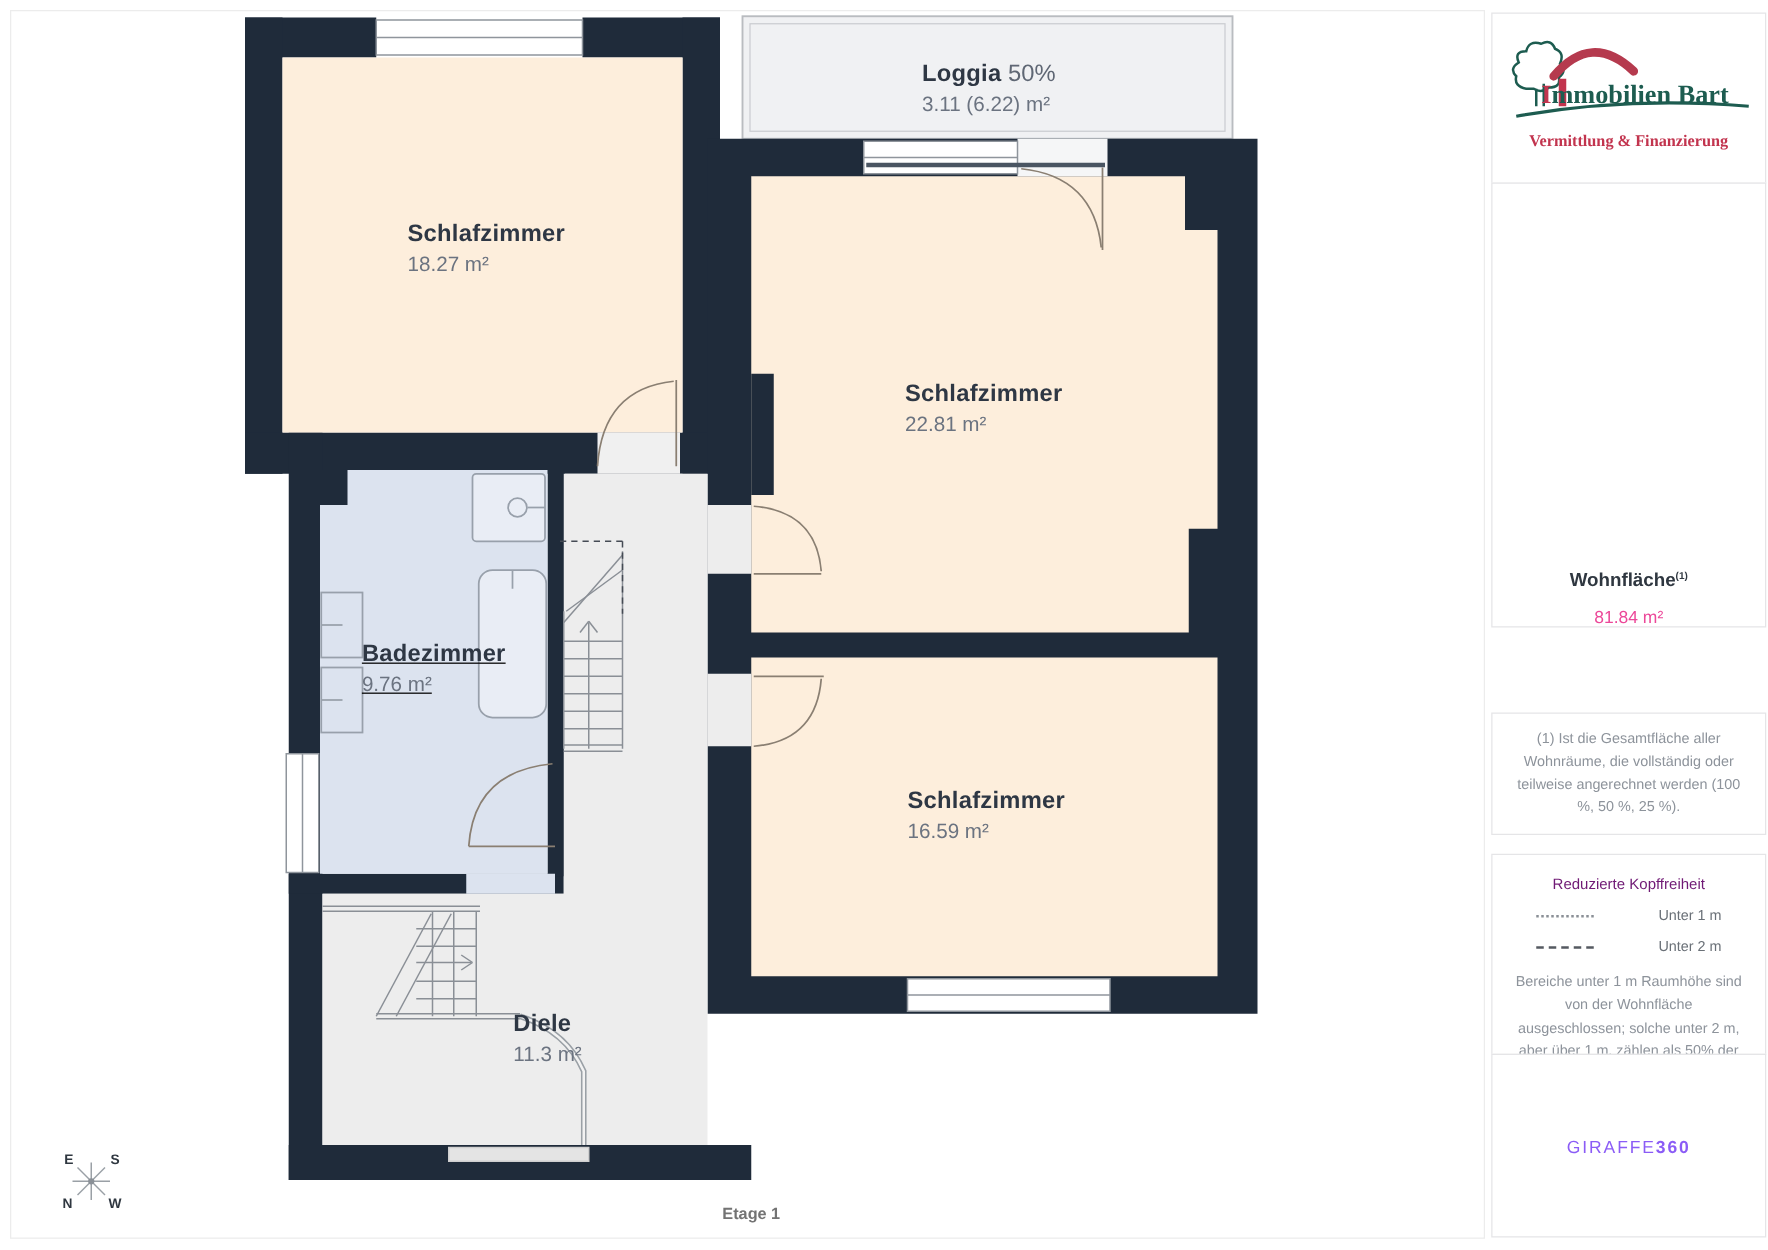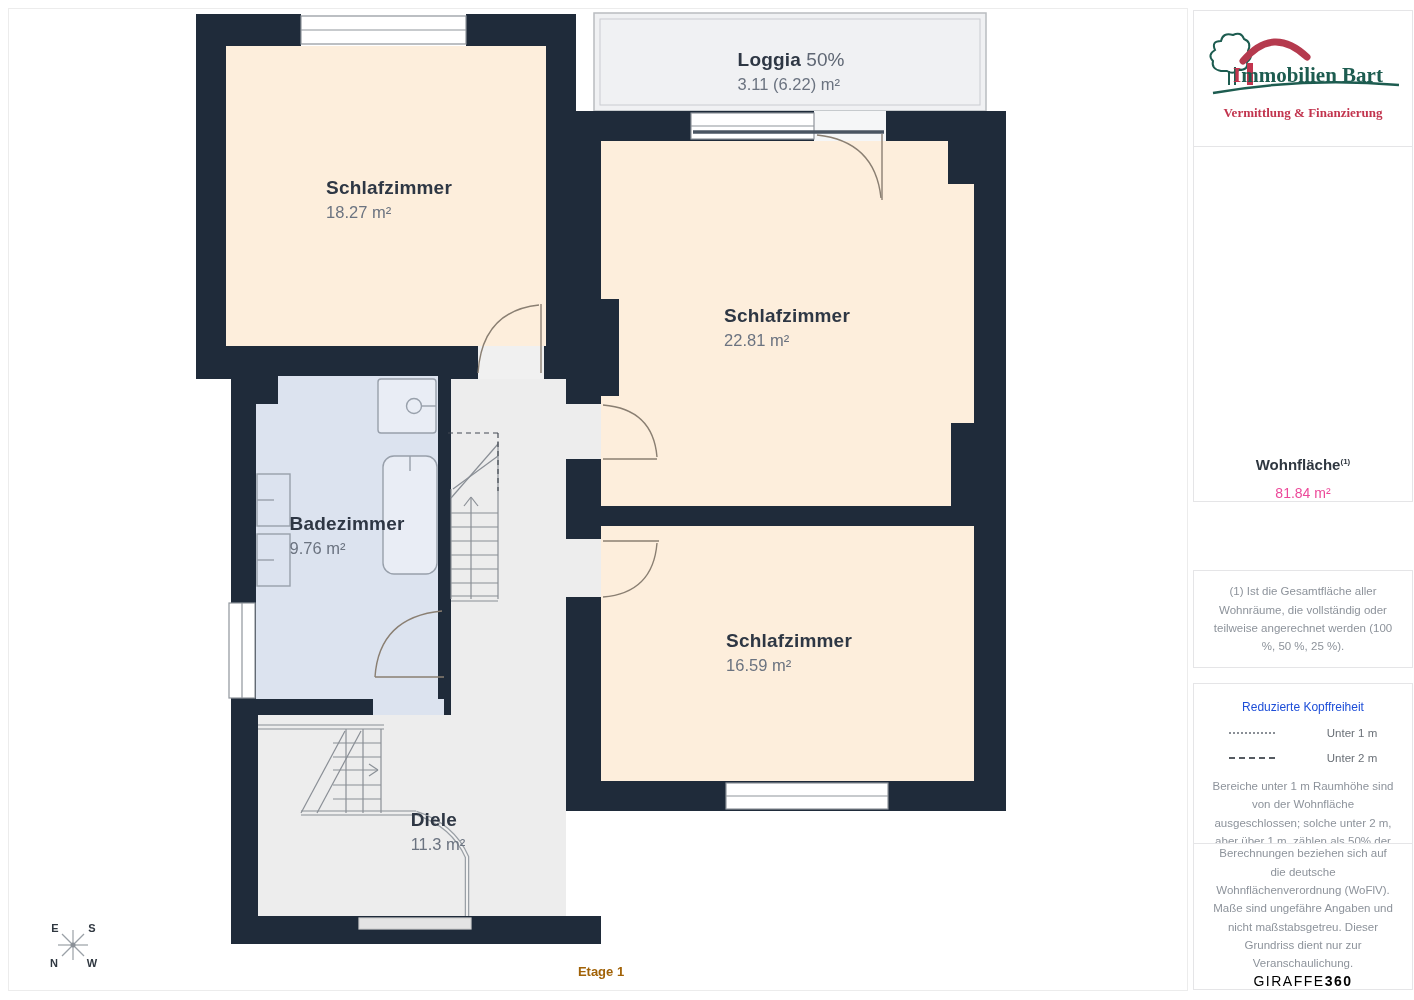--- a/index.html
+++ b/index.html
@@ -3,44 +3,44 @@
 <meta charset="utf-8">
 <style>
   html,body{margin:0;padding:0;background:#ffffff;font-family:"Liberation Sans",sans-serif;}
   #canvas{position:relative;width:1414px;height:1000px;background:#fff;overflow:hidden;}
   #plan-page{position:absolute;left:8px;top:8px;width:1178px;height:981px;border:1px solid #ececec;background:#fff;}
   #plan-svg{position:absolute;left:0;top:0;}
   .room-label{position:absolute;transform:translate(-50%,-50%);text-align:left;white-space:nowrap;line-height:1.35;}
   .room-name{font-size:19px;font-weight:bold;color:#2e3744;letter-spacing:.2px;}
   .room-pct{font-size:19px;font-weight:400;color:#5f6774;}
   .room-area{font-size:16.5px;color:#6b7380;}
-  .floor-label{position:absolute;transform:translate(-50%,-50%);font-size:13px;font-weight:bold;color:#a16207;}
+  .floor-label{position:absolute;transform:translate(-50%,-50%);font-size:13px;font-weight:bold;color:#737373;}
   
   #compass{position:absolute;left:26px;top:902px;width:78px;height:66px;}
   #compass span{position:absolute;transform:translate(-50%,-50%);font-size:11px;font-weight:bold;color:#2f3740;}
   
   #sidebar{position:absolute;left:1193px;top:0;width:221px;height:1000px;background:#fff;}
   .side-box{position:absolute;left:0;width:220px;border:1px solid #e5e5e7;background:#fff;box-sizing:border-box;}
   #box-logo{top:10px;height:137px;}
   #box-summary{top:146px;height:356px;display:flex;align-items:flex-end;justify-content:center;}
   #box-footnote{top:570px;height:98px;display:flex;align-items:center;justify-content:center;}
   #box-legend{top:683px;height:161px;}
   #box-disclaimer{top:843px;height:147px;display:flex;flex-direction:column;align-items:center;justify-content:center;}
   .summary-label{font-size:15px;font-weight:bold;color:#2f3740;text-align:center;}
   .summary-label sup{font-size:8px;}
   .summary-value{font-size:14px;color:#ec4899;text-align:center;margin-top:12px;}
   .small-gray{font-size:11.5px;color:#8d939b;line-height:1.6;text-align:center;padding:0 16px;}
-  .legend-title{font-size:12px;color:#1d4ed8;text-align:center;margin-top:16px;}
+  .legend-title{font-size:12px;color:#701a75;text-align:center;margin-top:16px;}
   .legend-row{display:flex;align-items:center;justify-content:center;margin-top:13px;}
   .legend-sample{width:46px;height:0;margin-right:12px;}
   .sample-dotted{border-top:2px dotted #8a8f96;}
   .sample-dashed{border-top:2px dashed #555a61;}
   .legend-label{font-size:11.5px;color:#6a7077;padding-left:40px;}
   .legend-note{margin-top:13px;}
-  .brand{margin-top:0;font-size:14px;color:#000000;letter-spacing:1.5px;}
+  .brand{margin-top:0;font-size:14px;color:#8b5cf6;letter-spacing:1.5px;}
   .brand b{font-weight:bold;}
   
   #logo-wrap{position:relative;width:200px;height:120px;margin:8px auto 0;}
   #logo-title{position:absolute;left:30px;top:44px;font-family:"Liberation Serif",serif;font-size:21px;font-weight:bold;white-space:nowrap;}
   #logo-title .ini{color:#c2344e;}
   #logo-title .rest{color:#1d5c50;}
   #logo-sub{position:absolute;left:0;right:0;top:86px;text-align:center;font-family:"Liberation Serif",serif;font-size:13px;font-weight:bold;color:#c2344e;}
 </style>
 </head>
 <body>
@@ -203,21 +203,21 @@
       <div class="room-area">18.27 m²</div>
     </div>
     <div class="room-label" style="left:782px;top:62px;">
       <div><span class="room-name">Loggia</span><span class="room-pct">&nbsp;</span><span class="room-pct">50%</span></div>
       <div class="room-area">3.11 (6.22) m²</div>
     </div>
     <div class="room-label" style="left:778px;top:318px;">
       <div class="room-name">Schlafzimmer</div>
       <div class="room-area">22.81 m²</div>
     </div>
-    <div class="room-label" style="left:338px;top:526px;">
+    <div class="room-label" style="left:338px;top:526px;text-decoration:underline;">
       <div class="room-name">Badezimmer</div>
       <div class="room-area">9.76 m²</div>
     </div>
     <div class="room-label" style="left:780px;top:643px;">
       <div class="room-name">Schlafzimmer</div>
       <div class="room-area">16.59 m²</div>
     </div>
     <div class="room-label" style="left:429px;top:822px;">
       <div class="room-name">Diele</div>
       <div class="room-area">11.3 m²</div>
@@ -283,20 +283,19 @@
         <div class="legend-label">Unter 1 m</div>
       </div>
       <div class="legend-row">
         <div class="legend-sample sample-dashed"></div>
         <div class="legend-label">Unter 2 m</div>
       </div>
       <div class="small-gray legend-note">Bereiche unter 1 m Raumhöhe sind von der Wohnfläche ausgeschlossen; solche unter 2 m, aber über 1 m, zählen als 50% der Wohnfläche</div>
     </div>
 
     <div class="side-box" id="box-disclaimer">
-      <div class="small-gray">Berechnungen beziehen sich auf die deutsche Wohnflächenverordnung (WoFlV). Maße sind ungefähre Angaben und nicht maßstabsgetreu. Dieser Grundriss dient nur zur Veranschaulichung.</div>
       <div class="brand">
         <span>GIRAFFE</span><b>360</b>
       </div>
     </div>
 
   </div>
 </div>
 
 </body></html>

